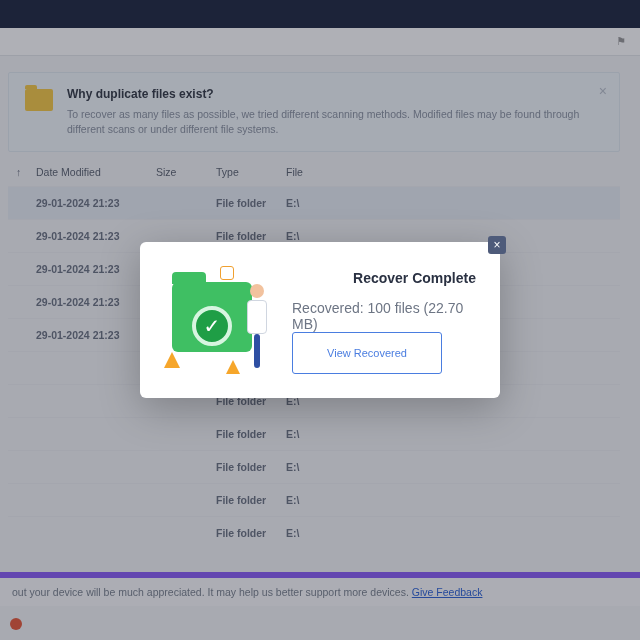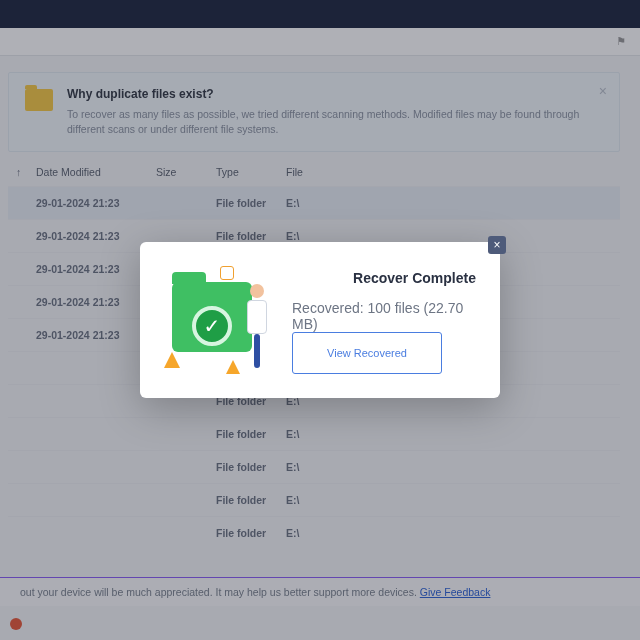--- a/index.html
+++ b/index.html
@@ -51,22 +51,22 @@
   .col-type { width: 70px; }
   .col-path { flex: 1; }
   .row {
     display: flex; align-items: center; padding: 10px 8px;
     font-size: 10.5px; color: #6b7382; border-top: 1px solid #eef0f3; font-weight: bold;
   }
   .row.sel { background: #e9eef5; }
   .row .col-arrow { width:20px; }
   .hint {
     position: absolute; bottom: 34px; left: 0; right: 0;
-    font-size: 10.5px; color: #7a828e; padding: 8px 20px;
-    border-top: 1px solid #8b5cf6; background: #fafbfc;
+    font-size: 10.5px; color: #7a828e; padding: 8px 12px;
+    border-top: 6px solid #8b5cf6; background: #fafbfc;
   }
   .hint a { color: #2e63d6; text-decoration: underline; cursor:pointer; }
   .status-dot {
     position: absolute; bottom: 10px; left: 10px;
     width: 12px; height: 12px; border-radius: 50%;
     background: #e85a3a;
   }
   
   .overlay {
     position: absolute; inset: 0;

